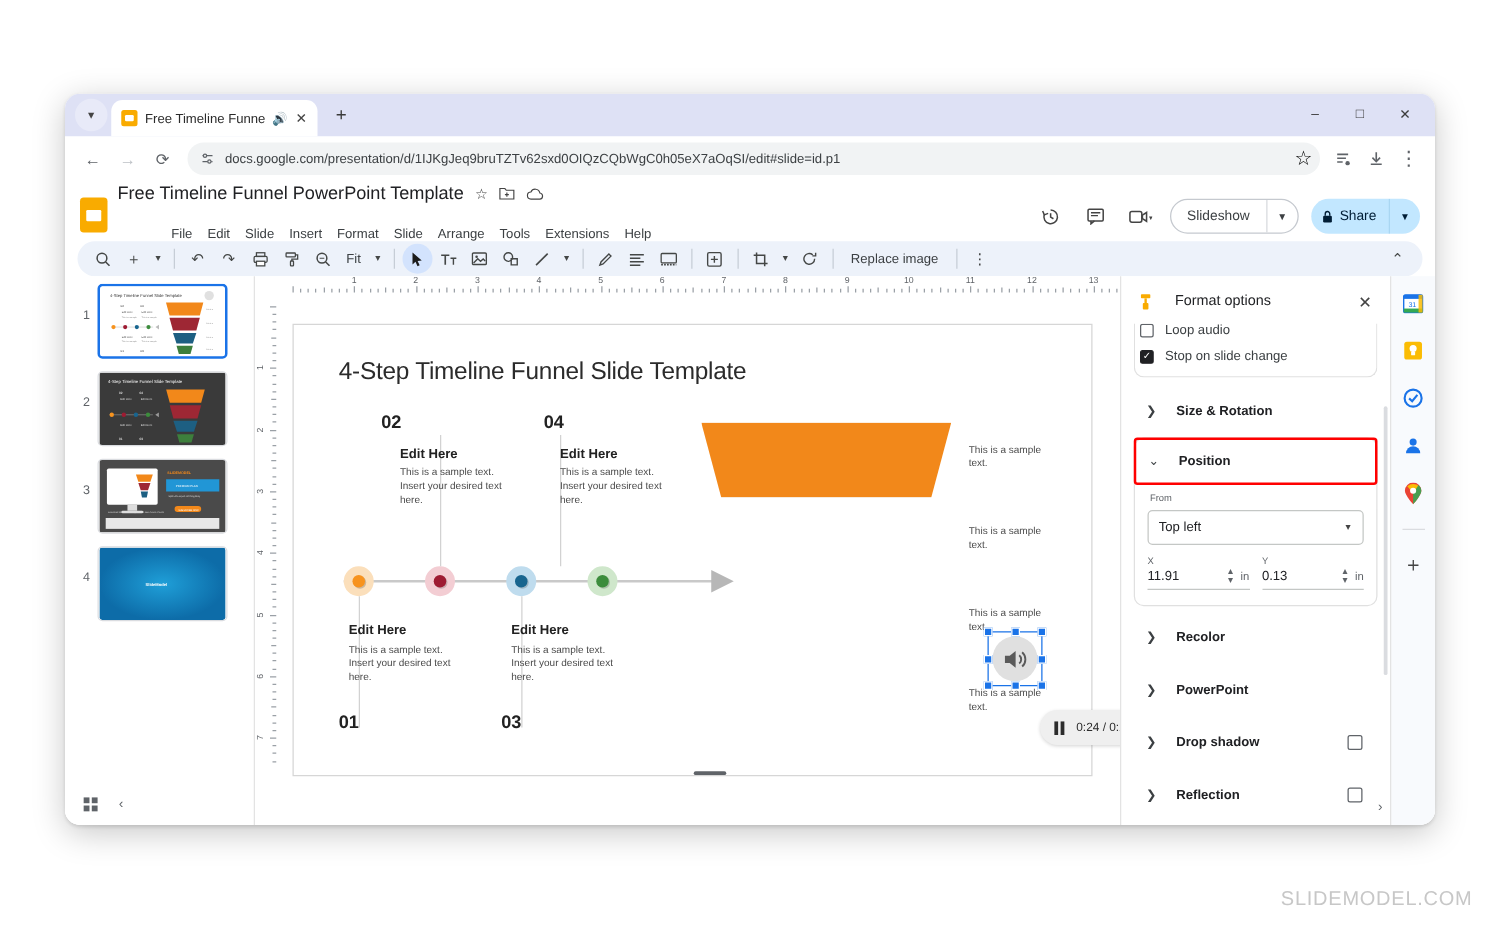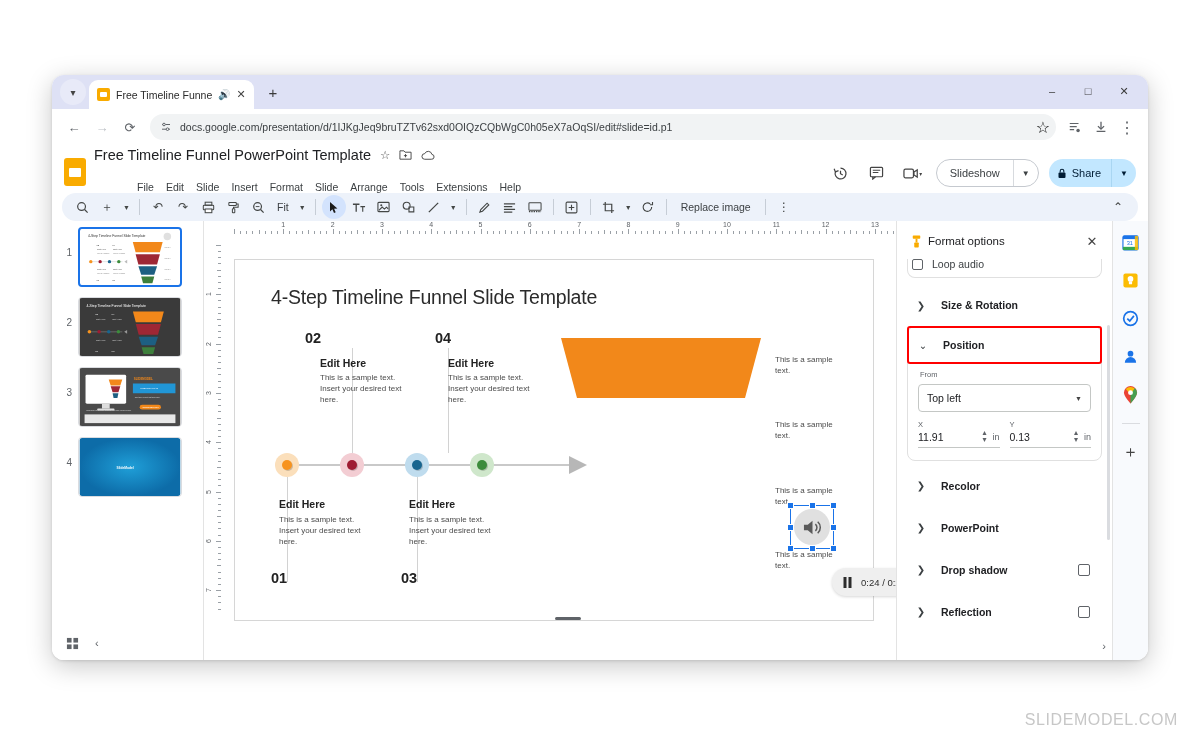--- a/index.html
+++ b/index.html
@@ -179,21 +179,21 @@
   .canvas-bottom {
     position:absolute; left:18px; right:0; bottom:0; height:28px;
     display:flex; align-items:center; justify-content:center;
   }
   .grabber { width:26px;height:3px;background:#5f6368;border-radius:2px;}
   
   .fmtpanel {
     width:216px; background:#fff; border-left:1px solid #e3e3e3; display:flex; flex-direction:column;
     position:relative;
   }
-  .fmt-head { display:flex; align-items:center; gap:4px; padding:10px 10px 8px 12px;}
+  .fmt-head { display:flex; align-items:center; gap:16px; padding:10px 10px 8px 12px;}
   .fmt-title { font-size:11.5px; color:#202124; flex:1;}
   .fmt-close { font-size:13px;color:#444; width:20px;height:20px;display:flex;align-items:center;justify-content:center;}
   .fmt-scroll { flex:1; overflow:hidden; position:relative; padding:0 10px;}
   .chk-row { display:flex; align-items:center; gap:9px; height:24px; padding-left:4px;}
   .chk { width:11px;height:11px;border:1.5px solid #5f6368; border-radius:2px; flex:none;}
   .chk.on { background:#202124;border-color:#202124; display:flex;align-items:center;justify-content:center;}
   .chk.on::after{content:"✓"; color:#fff; font-size:8px; line-height:1;}
   .chk-lbl { font-size:10.5px; color:#3c4043;}
   .sec-card { border:1px solid #e0e0e0; border-radius:8px; padding:4px 0; margin-top:2px; }
   .sec-row { display:flex; align-items:center; gap:14px; height:34px; padding-left:8px;}
@@ -902,20 +902,24 @@
           <span class="fmt-title">Format options</span>
           <span class="fmt-close">✕</span>
         </div>
 
         <div class="fmt-scroll">
           <div class="sec-card" style="margin-top:-4px; border-top:none; border-radius:0 0 8px 8px; padding-top:0;">
             <div class="chk-row" style="height:18px; overflow:hidden;">
               <span class="chk"></span>
               <span class="chk-lbl">Loop audio</span>
             </div>
+            <div class="chk-row">
+              <span class="chk on"></span>
+              <span class="chk-lbl">Stop on slide change</span>
+            </div>
           </div>
 
           <div class="sec-row" style="margin-top:10px;">
             <span class="sec-chev">❯</span>
             <span class="sec-lbl">Size &amp; Rotation</span>
           </div>
 
           <div class="sec-card" style="margin-top:4px;">
             <div class="pos-highlight" style="margin:-5px -1px 0 -1px;">
               <div class="sec-row">

